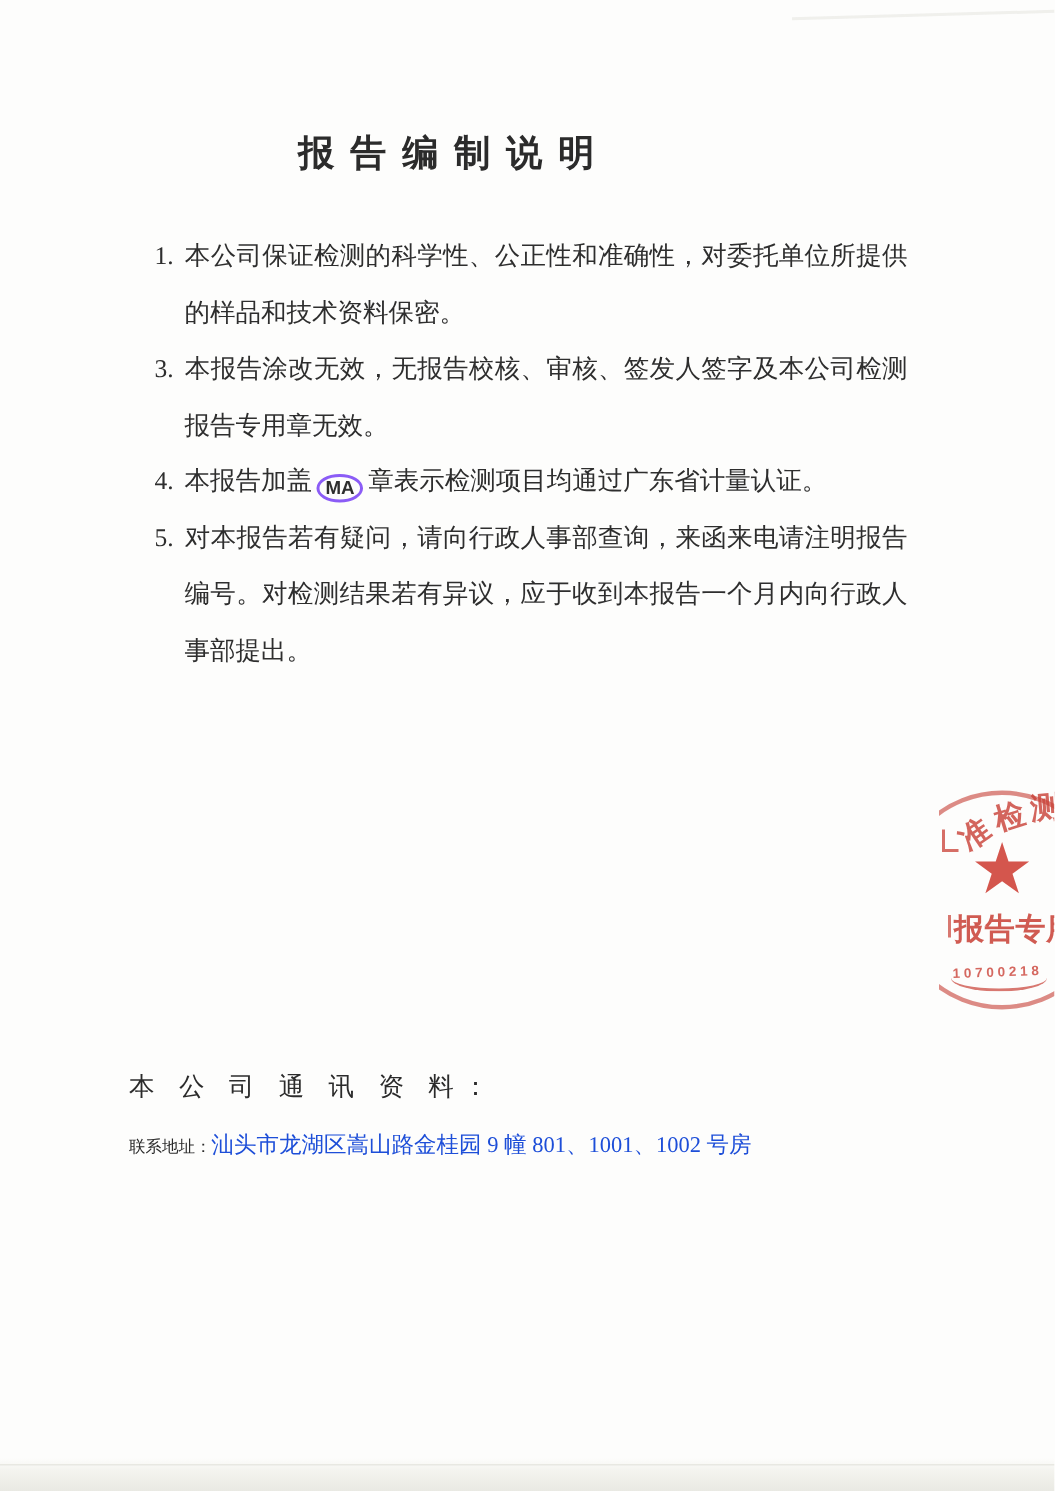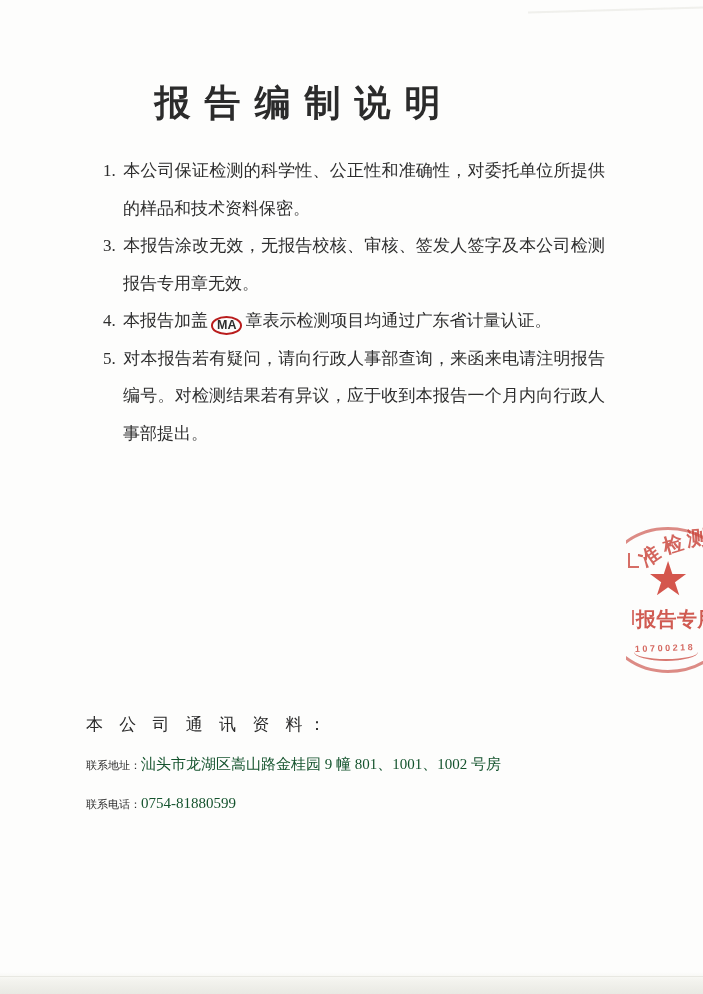--- a/index.html
+++ b/index.html
@@ -22,50 +22,50 @@
   }
   .scan-band-bottom::before{
     content:""; position:absolute; left:0; right:0; top:4px; height:1px;
     background:#e3e3dd; opacity:.8;
   }
   
   .title {
     position:absolute; top:82px; left:0; width:597px;
     text-align:center;
     font-family:"Liberation Sans","DejaVu Sans",sans-serif;
-    font-weight:700; font-size:36px; letter-spacing:2px;
+    font-weight:700; font-size:24px; letter-spacing:2px;
     line-height:42px; color:#2b2b2b;
   }
   
   .notes {
     position:absolute; top:152px; left:103px; width:502px;
     font-size:17px; line-height:37.5px;
     text-align:justify;
   }
   .notes ol { margin:0; padding:0; list-style:none; }
   .notes li { padding-left:20px; text-indent:-20px; }
   .notes .num { display:inline-block; width:20px; text-indent:0; }
   
   .cma {
     display:inline-block; vertical-align:-3px;
-    border:2px solid #b91c1c; border-radius:50%;
+    border:2px solid #8b5cf6; border-radius:50%;
     padding:0 4px; margin:0 3px;
     font-family:"Liberation Sans","DejaVu Sans",sans-serif;
     font-weight:700; font-size:12.5px; line-height:15px;
     letter-spacing:0; text-indent:0;
   }
   
   .contact { position:absolute; top:712px; left:86px; width:540px; }
   .contact-heading {
     font-size:17px; letter-spacing:6px; line-height:26px;
     color:#2b2b2b;
   }
   .contact-row { margin-top:14px; line-height:24px; white-space:nowrap; }
   .contact-label { font-size:11px; color:#2b2b2b; }
-  .contact-value { font-size:15px; color:#14532d; }
+  .contact-value { font-size:15px; color:#1d4ed8; }
   
   .stamp {
     position:absolute; left:626px; top:505px; width:77px; height:175px;
     overflow:hidden; pointer-events:none;
     font-family:"Liberation Sans","DejaVu Sans",sans-serif;
   }
   .stamp-circle {
     position:absolute; left:-31px; top:22px; width:140px; height:140px;
     border:3px solid rgba(199,64,54,.6); border-radius:50%;
   }
@@ -120,23 +120,20 @@
     <li><span class="num">4.</span><span>本报告加盖</span><span class="cma">MA</span><span>章表示检测项目均通过广东省计量认证。</span></li>
     <li><span class="num">5.</span><span>对本报告若有疑问，请向行政人事部查询，来函来电请注明报告编号。对检测结果若有异议，应于收到本报告一个月内向行政人事部提出。</span></li>
   </ol>
 </div>
 
 <div class="contact">
   <div class="contact-heading">本 公 司 通 讯 资 料：</div>
   <div class="contact-row">
     <span class="contact-label">联系地址：</span><span class="contact-value">汕头市龙湖区嵩山路金桂园 9 幢 801、1001、1002 号房</span>
   </div>
-  <div class="contact-row">
-    <span class="contact-label">联系电话：</span><span class="contact-value">0754-81880599</span>
-  </div>
 </div>
 
 <div class="stamp">
   <div class="stamp-circle"></div>
   <div class="stamp-partial-char"></div>
   <span class="stamp-arc-char c1">准</span>
   <span class="stamp-arc-char c2">检</span>
   <span class="stamp-arc-char c3">测</span>
   <span class="stamp-star">★</span>
   <div class="stamp-partial-mark"></div>

